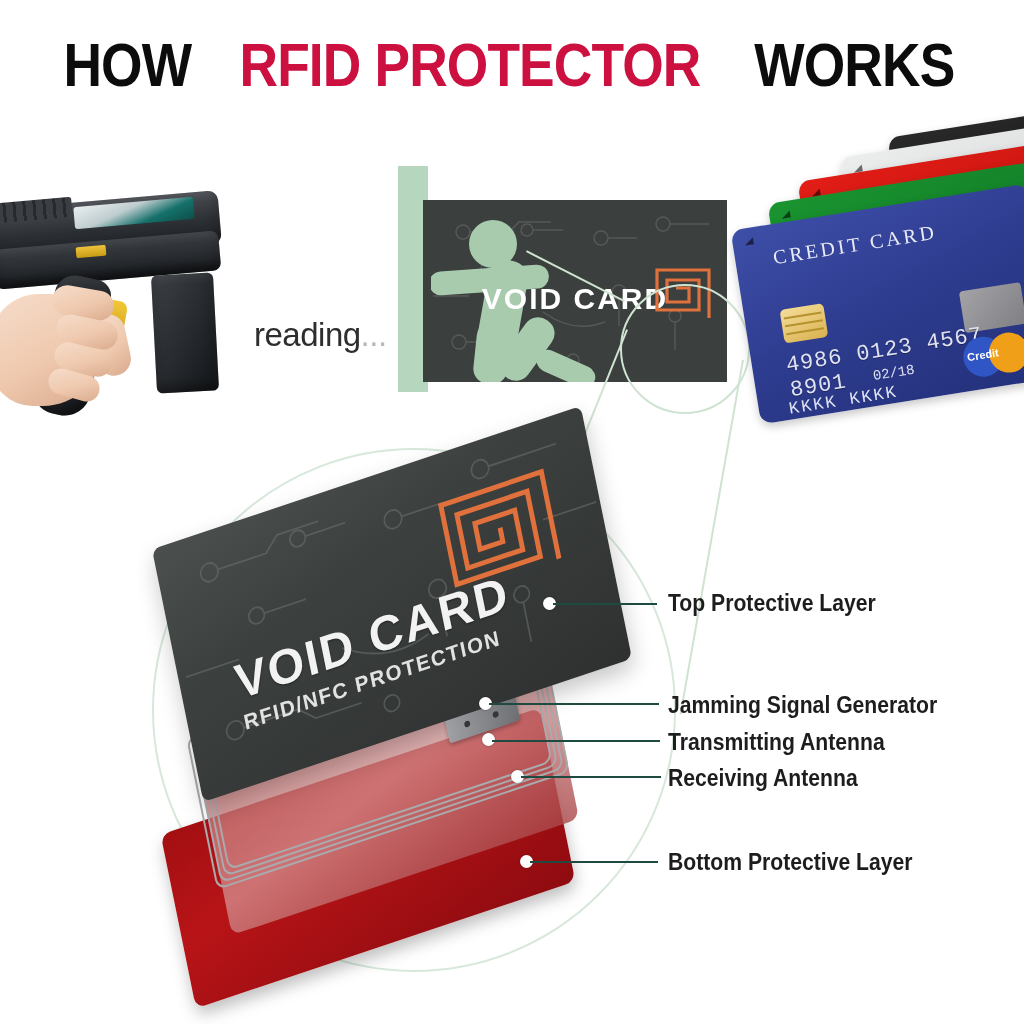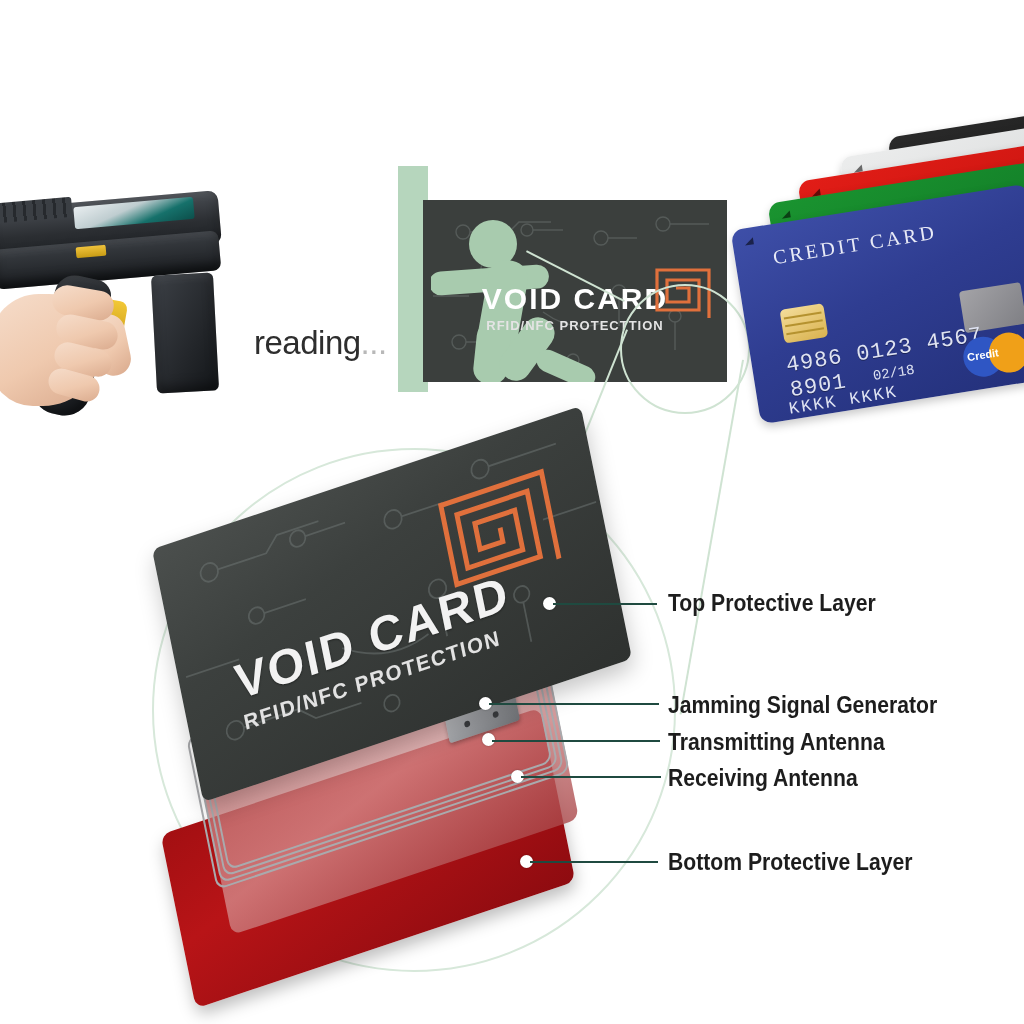--- a/index.html
+++ b/index.html
@@ -43,21 +43,21 @@
   .proc-label {
     position: absolute;
     font-family: "Liberation Sans", sans-serif;
     font-size: 33px;
     color: #3a3a3a;
     white-space: nowrap;
     letter-spacing: -0.5px;
   }
   #proc-1 { left: 128px; top: 162px; color: #3c3c3c; }
   #proc-2 { left: 196px; top: 234px; color: #6e6e6e; }
-  #proc-3 { left: 254px; top: 324px; color: #2e2e2e; }
+  #proc-3 { left: 254px; top: 316px; color: #2e2e2e; }
   .proc-dots { color: #b8b8b8; }
 
   
   #scanner-gun {
     position: absolute;
     left: -10px; top: 196px;
     width: 250px; height: 230px;
   }
   .gun-body {
     position: absolute;
@@ -380,20 +380,23 @@
     border-left: 9px solid transparent;
     border-right: 0 solid transparent;
     border-bottom: 7px solid rgba(0,0,0,.55);
   }
 </style>
 </head>
 <body>
 
 <div id="stage">
 
+  <div id="title-bar">
+    <span class="t-dark">HOW </span><span class="t-red">RFID PROTECTOR</span><span class="t-dark"> WORKS</span>
+  </div>
 
   <div id="scanner-gun">
     <div class="gun-body" id="gun-top"></div>
     <div id="gun-keypad"></div>
     <div id="gun-screen"></div>
     <div class="gun-body" id="gun-mid"></div>
     <div id="gun-yellow"></div>
     <div class="gun-body" id="gun-head"></div>
     <div class="gun-body" id="gun-handle"></div>
     <div id="gun-trigger"></div>
@@ -439,21 +442,20 @@
         <circle cx="62" cy="26" r="24"></circle>
         <rect x="-2" y="50" width="120" height="24" rx="12" transform="rotate(-4 58 62)"></rect>
         <rect x="52" y="42" width="40" height="92" rx="18" transform="rotate(10 72 88)"></rect>
         <rect x="44" y="104" width="34" height="62" rx="15" transform="rotate(6 61 135)"></rect>
         <rect x="80" y="96" width="32" height="70" rx="15" transform="rotate(36 96 131)"></rect>
         <rect x="104" y="140" width="62" height="22" rx="11" transform="rotate(24 135 151)"></rect>
       </g>
     </svg>
     <div id="small-card-text">
       <span id="small-card-title">VOID CARD</span>
-      <span id="small-card-sub">RFID/NFC PROTECTTION</span>
     </div>
     <svg id="small-spiral" width="62" height="60" viewBox="0 0 62 60">
       <g fill="none" stroke="#e0703c" stroke-width="3.2">
         <path d="M58 56 V8 H6 V48 H48 V18 H16 V40 H38 V26 H25"></path>
       </g>
     </svg>
   </div>
 
   <div id="magnifier"></div>
   <div class="zoom-ray" style="left:628px; top:330px; width:510px; transform:rotate(112deg);"></div>

